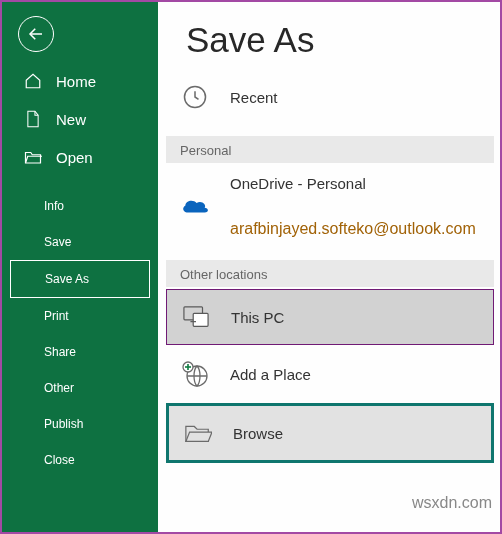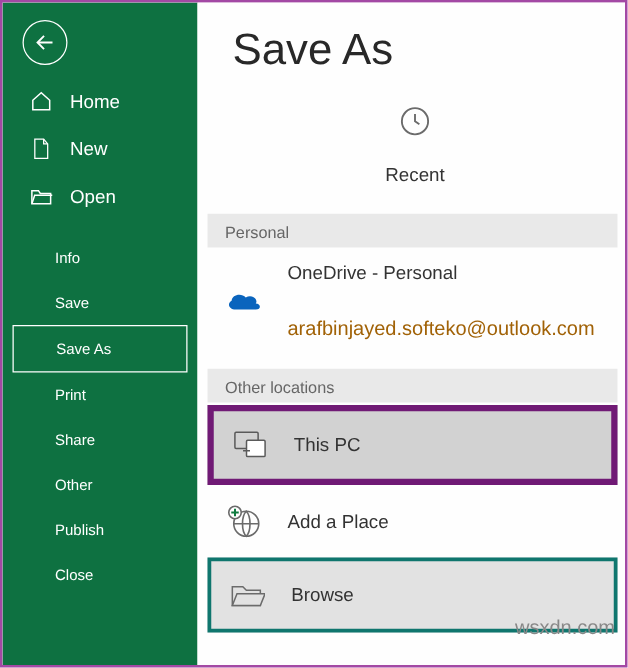--- a/index.html
+++ b/index.html
@@ -86,21 +86,21 @@
   }
   .section-header {
     background: #e9e9e9;
     font-size: 13px;
     color: #666;
     padding: 7px 0 5px 14px;
     margin: 12px 8px 2px 8px;
   }
   .loc-row.selected {
     background: #d2d2d2;
-    border: 5px solid #701a75;
+    border: 1px solid #701a75;
   }
   .loc-row.highlighted {
     background: #e2e2e2;
     border: 3px solid #0f766e;
   }
   .loc-text { display:flex; flex-direction:column;gap:28px; }
   .loc-sub {
     font-size: 16px;
     color: #a16207;
   }
@@ -163,21 +163,21 @@
   <div class="sub-item"><span>Print</span></div>
   <div class="sub-item"><span>Share</span></div>
   <div class="sub-item"><span>Other</span></div>
   <div class="sub-item"><span>Publish</span></div>
   <div class="sub-item"><span>Close</span></div>
 </div>
 
 <div class="main">
   <div class="title">Save As</div>
 
-  <div class="loc-row" style="margin-top:8px;flex-direction:column;">
+  <div class="loc-row" style="margin-top:8px;">
     <span class="loc-icon">
       <svg width="28" height="28" viewBox="0 0 24 24" fill="none" stroke="#6b6b6b" stroke-width="1.3">
         <circle cx="12" cy="12" r="9"></circle>
         <path d="M12 7 V12 L15 14"></path>
       </svg>
     </span>
     <span>Recent</span>
   </div>
 
   <div class="section-header">Personal</div>

